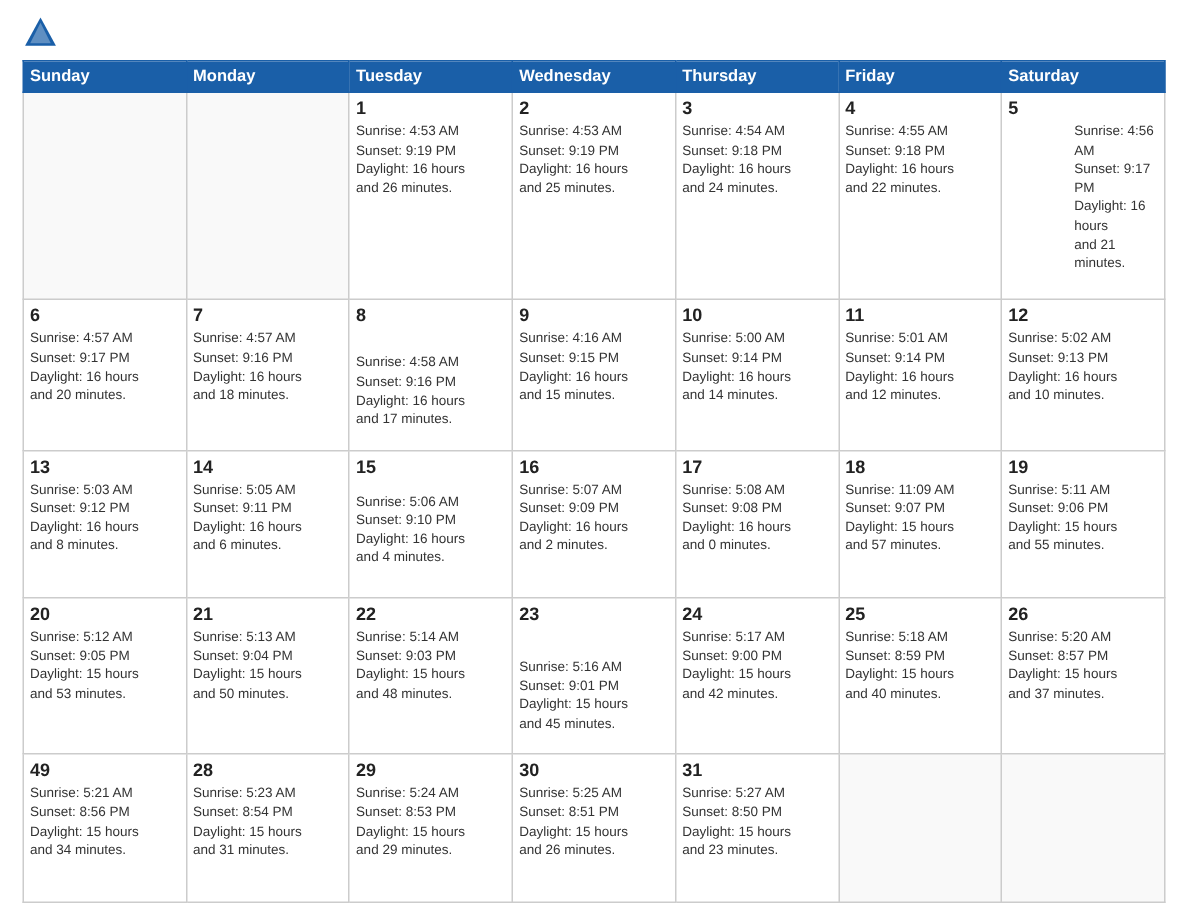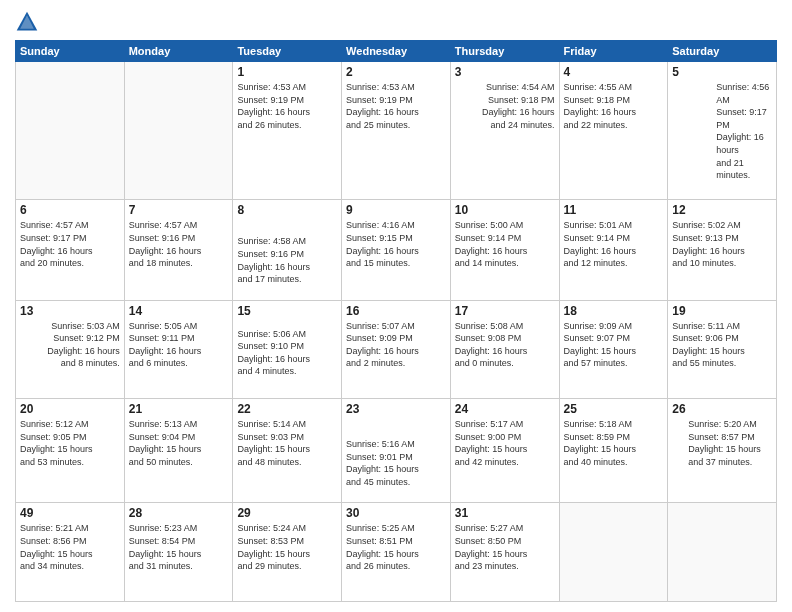--- a/index.html
+++ b/index.html
@@ -139,21 +139,21 @@
           </td>
           <td>
             <span class="day-num">2</span>
             <div class="day-info" style="white-space: pre-line;">Sunrise: 4:53 AM
 Sunset: 9:19 PM
 Daylight: 16 hours
 and 25 minutes.</div>
           </td>
           <td>
             <span class="day-num">3</span>
-            <div class="day-info" style="white-space: pre-line; text-align: right;">Sunrise: 4:54 AM
+            <div class="day-info" style="white-space: pre-line;">Sunrise: 4:54 AM
 Sunset: 9:18 PM
 Daylight: 16 hours
 and 24 minutes.</div>
           </td>
           <td>
             <span class="day-num">4</span>
             <div class="day-info" style="white-space: pre-line;">Sunrise: 4:55 AM
 Sunset: 9:18 PM
 Daylight: 16 hours
 and 22 minutes.</div>
@@ -213,21 +213,21 @@
             <span class="day-num">12</span>
             <div class="day-info" style="white-space: pre-line;">Sunrise: 5:02 AM
 Sunset: 9:13 PM
 Daylight: 16 hours
 and 10 minutes.</div>
           </td>
         </tr>
         <tr>
           <td>
             <span class="day-num">13</span>
-            <div class="day-info" style="white-space: pre-line; text-align: right;">Sunrise: 5:03 AM
+            <div class="day-info" style="white-space: pre-line;">Sunrise: 5:03 AM
 Sunset: 9:12 PM
 Daylight: 16 hours
 and 8 minutes.</div>
           </td>
           <td>
             <span class="day-num">14</span>
             <div class="day-info" style="white-space: pre-line;">Sunrise: 5:05 AM
 Sunset: 9:11 PM
 Daylight: 16 hours
 and 6 minutes.</div>
@@ -248,21 +248,21 @@
           </td>
           <td>
             <span class="day-num">17</span>
             <div class="day-info" style="white-space: pre-line;">Sunrise: 5:08 AM
 Sunset: 9:08 PM
 Daylight: 16 hours
 and 0 minutes.</div>
           </td>
           <td>
             <span class="day-num">18</span>
-            <div class="day-info" style="white-space: pre-line;">Sunrise: 9:09 AM
+            <div class="day-info" style="white-space: pre-line;">Sunrise: 11:09 AM
 Sunset: 9:07 PM
 Daylight: 15 hours
 and 57 minutes.</div>
           </td>
           <td>
             <span class="day-num">19</span>
             <div class="day-info" style="white-space: pre-line;">Sunrise: 5:11 AM
 Sunset: 9:06 PM
 Daylight: 15 hours
 and 55 minutes.</div>
@@ -306,21 +306,21 @@
           </td>
           <td>
             <span class="day-num">25</span>
             <div class="day-info" style="white-space: pre-line;">Sunrise: 5:18 AM
 Sunset: 8:59 PM
 Daylight: 15 hours
 and 40 minutes.</div>
           </td>
           <td>
             <span class="day-num">26</span>
-            <div class="day-info" style="white-space: pre-line; margin-left: 16px;">Sunrise: 5:20 AM
+            <div class="day-info" style="white-space: pre-line;">Sunrise: 5:20 AM
 Sunset: 8:57 PM
 Daylight: 15 hours
 and 37 minutes.</div>
           </td>
         </tr>
         <tr>
           <td>
             <span class="day-num">49</span>
             <div class="day-info" style="white-space: pre-line;">Sunrise: 5:21 AM
 Sunset: 8:56 PM

